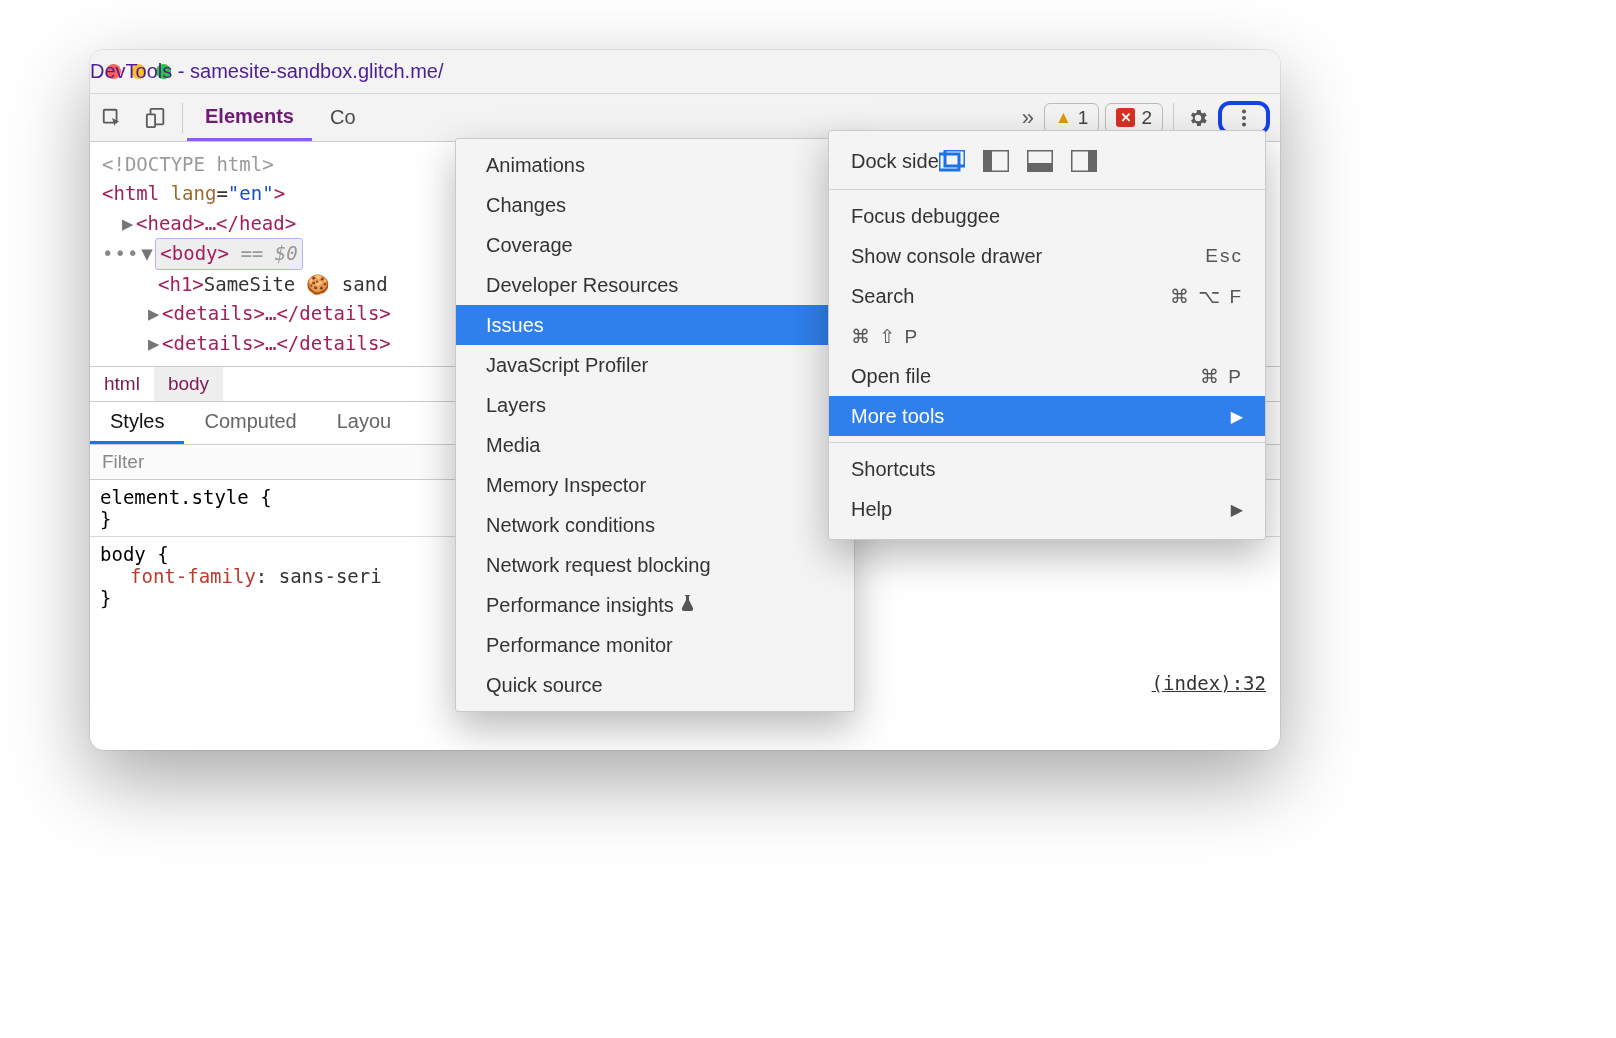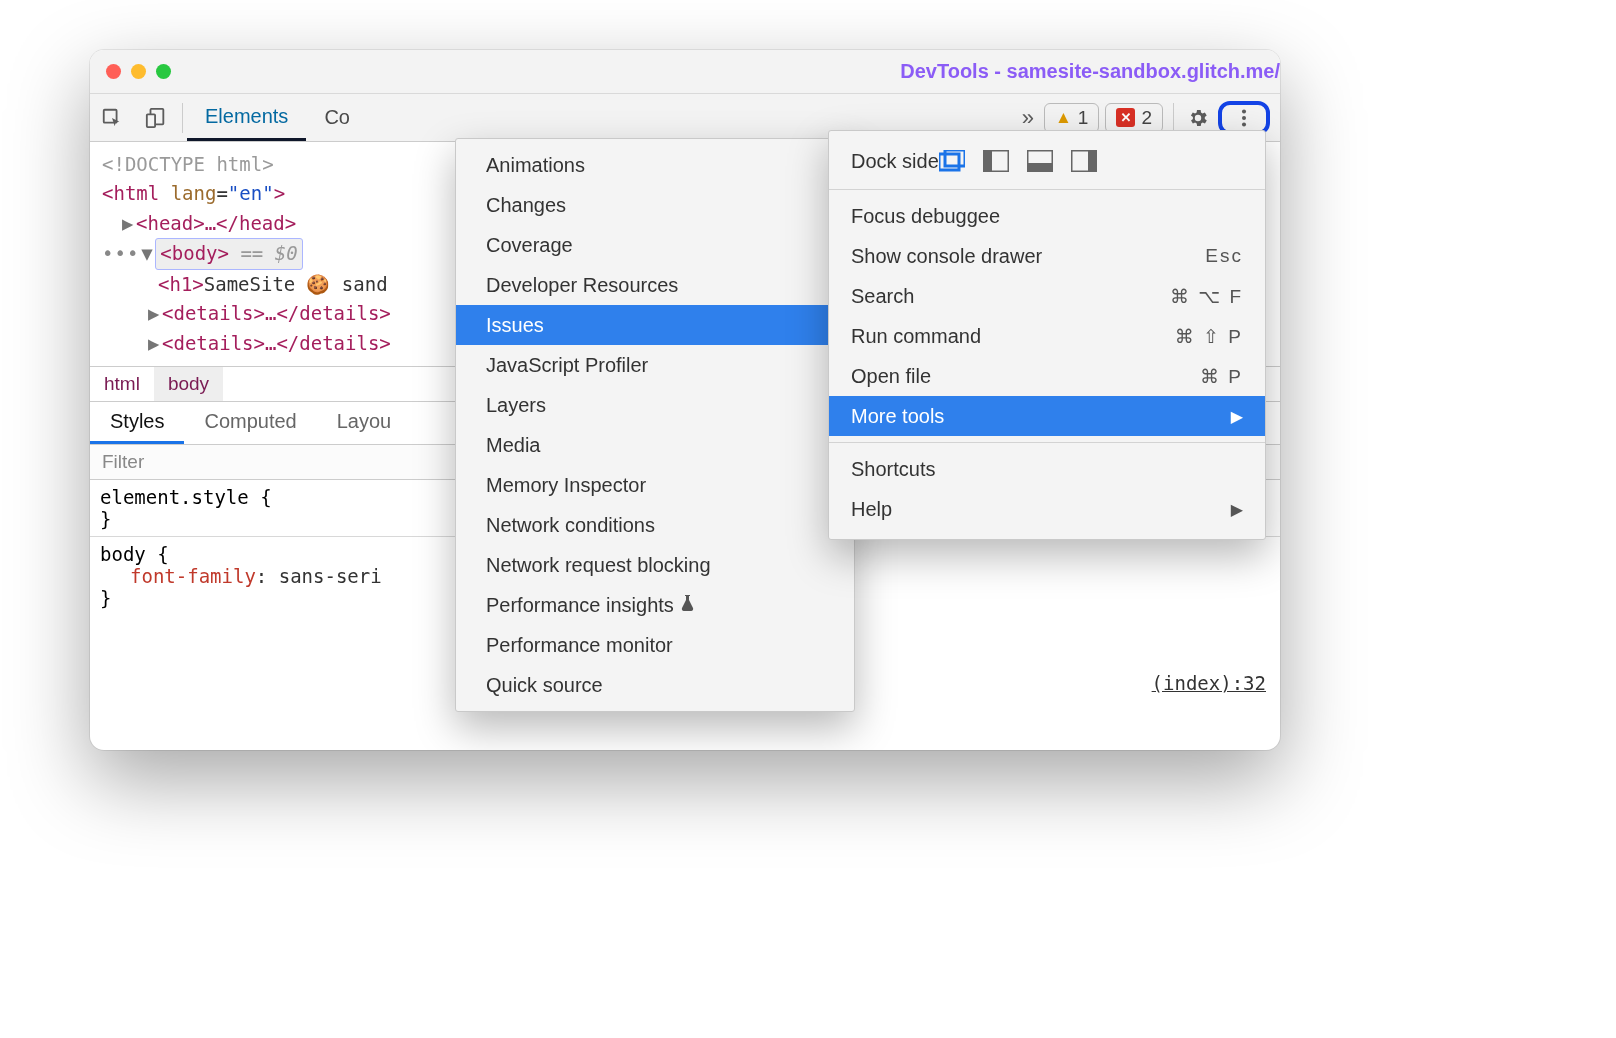--- a/index.html
+++ b/index.html
@@ -31,37 +31,37 @@
     border-bottom: 1px solid #d9d9d9;
     position: relative;
   }
   .traffic { display: flex; gap: 10px; padding-left: 16px; }
   .dot { width: 15px; height: 15px; border-radius: 50%; }
   .dot.red { background:#ff5f57; }
   .dot.yellow { background:#febc2e; }
   .dot.green { background:#28c840; }
   .title {
     position: absolute; left:0; right:0;
-    text-align:right; font-weight:700; font-size:20px;
-    color:#8b5cf6; pointer-events:none;
+    text-align:left; font-weight:400; font-size:20px;
+    color:#4c1d95; pointer-events:none;
   }
   
   .toolbar {
     height: 48px;
     background:#f3f3f3;
     display:flex;
     align-items:center;
     border-bottom:1px solid #ccc;
     font-size:20px;
   }
   .tbicon { width:44px; display:flex; justify-content:center; align-items:center; color:#5c5c5c; }
   .tbicon svg { width:22px; height:22px; }
   .tb-sep { width:1px; height:30px; background:#ccc; margin:0 4px; }
   .tab { padding:0 18px; height:100%; display:flex; align-items:center; color:#4a4a4a; cursor:default;}
-  .tab.active { color:#0369a1; border-bottom:3px solid #0f172a; }
+  .tab.active { color:#701a75; border-bottom:3px solid #8b5cf6;font-weight:bold; }
   .spacer { flex:1; }
   .chev { color:#5c5c5c; font-size:22px; padding:0 10px;}
   .badge {
     display:inline-flex; align-items:center; gap:6px;
     border:1.5px solid #bbb; border-radius:6px;
     padding:3px 10px; margin-right:6px; font-size:19px; color:#444;
   }
   .badge .wicon { color:#de9a00; font-size:17px;}
   .badge .eicon {
     display:inline-flex; width:19px; height:19px; background:#d93025; border-radius:3px;
@@ -331,21 +331,20 @@
         </div>
         <div class="row">
           <span class="label">Show console drawer</span>
           <span class="shortcut">Esc</span>
         </div>
         <div class="row">
           <span class="label">Search</span>
           <span class="shortcut">⌘ ⌥ F</span>
         </div>
         <div class="row">
-          <span class="label">Run command</span>
           <span class="shortcut">⌘ ⇧ P</span>
         </div>
         <div class="row">
           <span class="label">Open file</span>
           <span class="shortcut">⌘  P</span>
         </div>
         <div class="row highlight">
           <span class="label">More tools</span>
           <span class="arrow">▶</span>
         </div>

